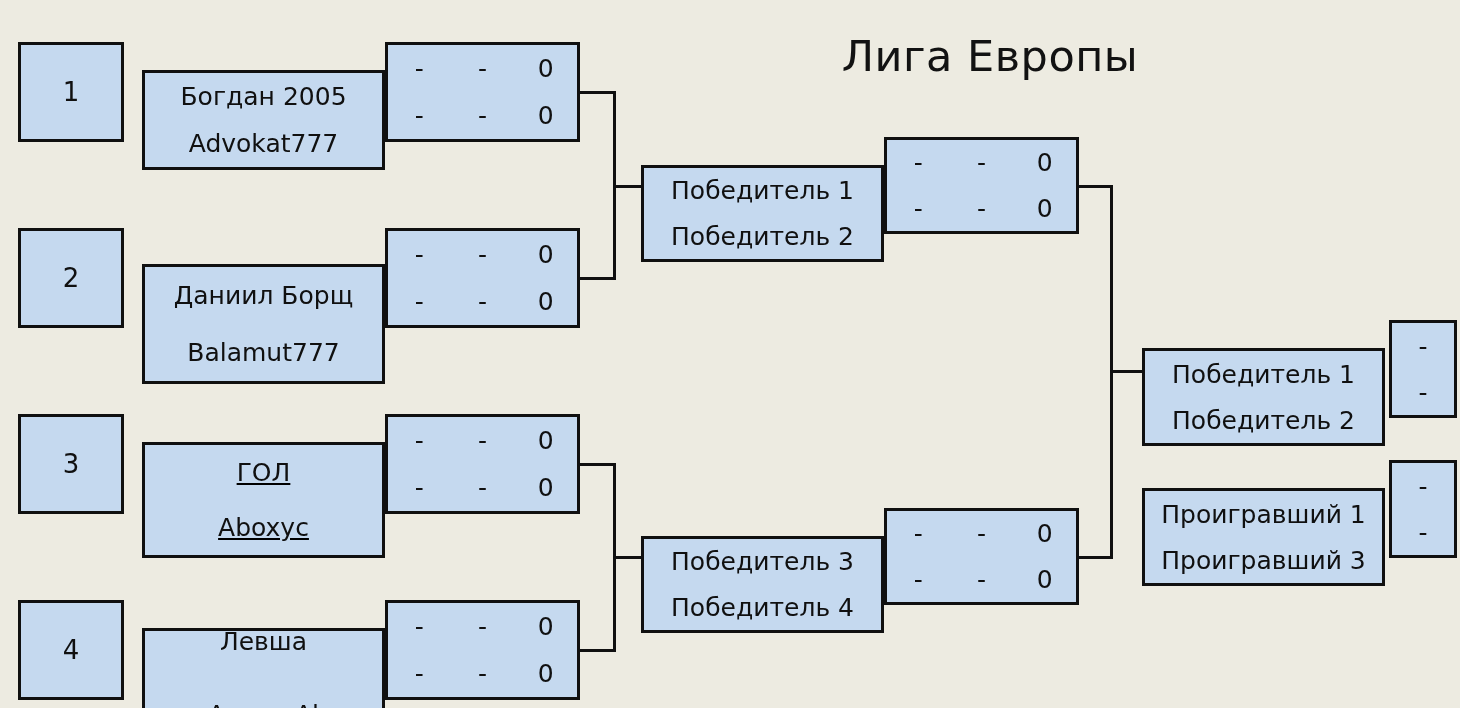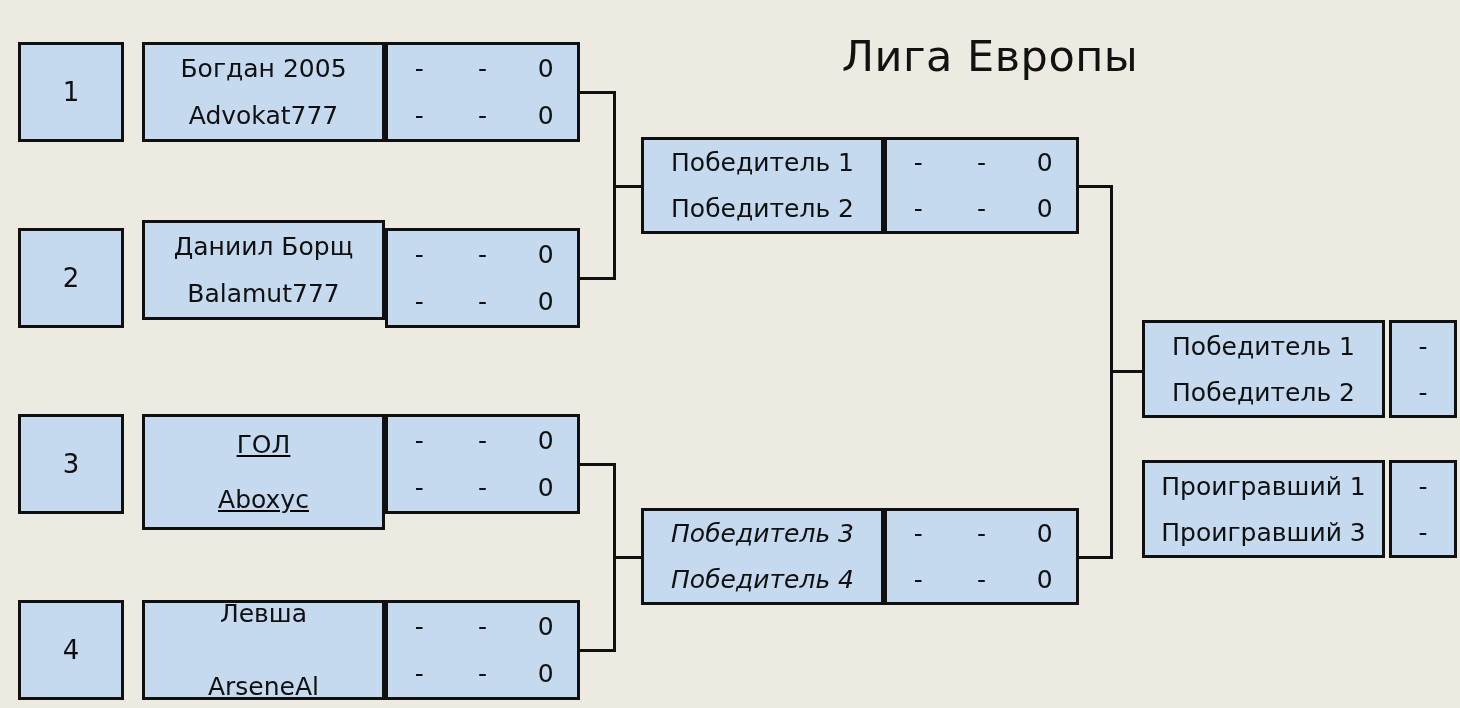--- a/index.html
+++ b/index.html
@@ -49,20 +49,21 @@
     align-items: center;
     justify-content: center;
     font-size: 26px;
     color: #101010;
   }
 
   .names-box {
     display: flex;
     flex-direction: column;
     justify-content: center;
+    margin-top: 28px;
   }
 
   .name-row {
     flex: 1 1 0;
     display: flex;
     align-items: center;
     justify-content: center;
     font-size: 25px;
     color: #101010;
     white-space: nowrap;
@@ -124,21 +125,21 @@
     </div>
     <div class="score-row triple">
       <span class="score-cell">-</span>
       <span class="score-cell">-</span>
       <span class="score-cell">0</span>
     </div>
   </div>
 
   <div class="cell seed-box" style="left:18px; top:228px; width:106px; height:100px;">2</div>
 
-  <div class="cell names-box" style="left:142px; top:220px; width:243px; height:100px;">
+  <div class="cell names-box" style="left:142px; top:236px; width:243px; height:120px;">
     <div class="name-row">Даниил Борщ</div>
     <div class="name-row">Balamut777</div>
   </div>
 
   <div class="cell scores-box" style="left:385px; top:228px; width:195px; height:100px;">
     <div class="score-row triple">
       <span class="score-cell">-</span>
       <span class="score-cell">-</span>
       <span class="score-cell">0</span>
     </div>
@@ -210,21 +211,21 @@
       <span class="score-cell">-</span>
       <span class="score-cell">0</span>
     </div>
     <div class="score-row triple">
       <span class="score-cell">-</span>
       <span class="score-cell">-</span>
       <span class="score-cell">0</span>
     </div>
   </div>
 
-  <div class="cell names-box" style="left:641px; top:508px; width:243px; height:97px;font-style:italic;">
+  <div class="cell names-box" style="left:641px; top:508px; width:243px; height:97px;">
     <div class="name-row">Победитель 3</div>
     <div class="name-row">Победитель 4</div>
   </div>
 
   <div class="cell scores-box" style="left:884px; top:508px; width:195px; height:97px;">
     <div class="score-row triple">
       <span class="score-cell">-</span>
       <span class="score-cell">-</span>
       <span class="score-cell">0</span>
     </div>

